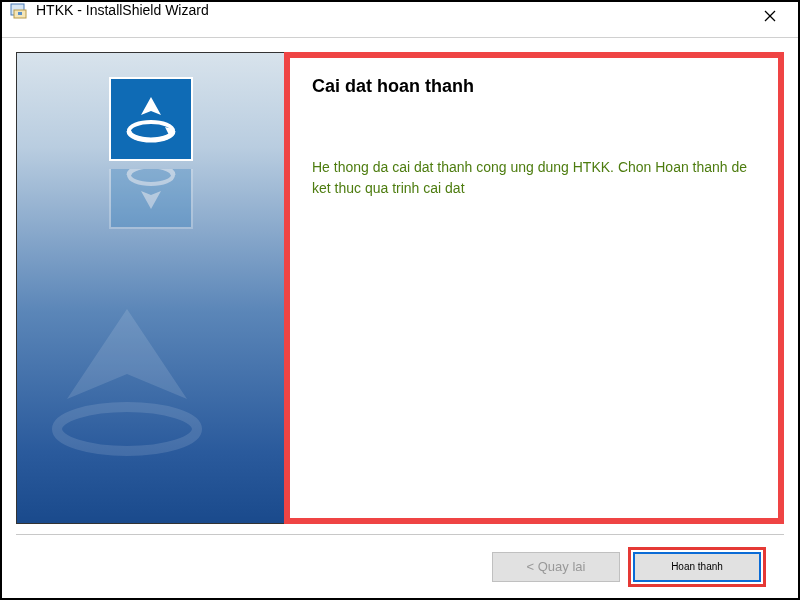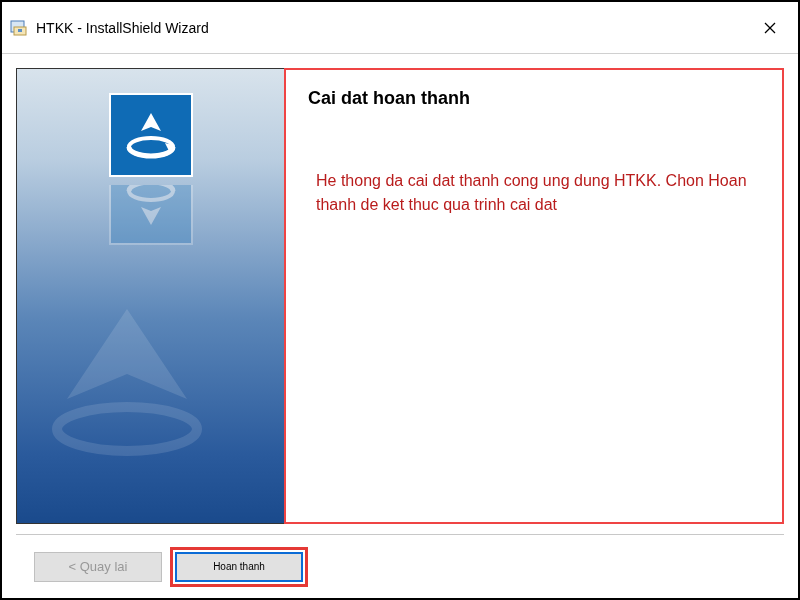--- a/index.html
+++ b/index.html
@@ -12,25 +12,25 @@
     }
     .window {
       width: 800px;
       height: 600px;
       border: 2px solid #000;
       background: #fff;
       display: flex;
       flex-direction: column;
     }
     .titlebar {
-      height: 52px;
+      height: 36px;
       background: #fff;
       border-bottom: 1px solid #d0d0d0;
       display: flex;
-      align-items: center;
+      align-items: flex-start;
       padding: 0 8px;
     }
     .titlebar-icon {
       width: 18px;
       height: 18px;
       margin-right: 8px;
     }
     .titlebar-text {
       font-size: 14px;
       color: #000;
@@ -93,40 +93,40 @@
     }
     .watermark-arrow {
       position: absolute;
       bottom: 60px;
       left: 30px;
       opacity: 0.12;
     }
     .right-panel {
       flex: 1;
       background: #fff;
-      border: 2px solid #ef4444;
+      border: 6px solid #ef4444;
       padding: 18px 22px;
     }
     .heading {
       font-size: 18px;
       font-weight: bold;
       color: #000;
       margin-bottom: 60px;
     }
     .body-text {
-      font-size: 16px;
-      color: #b91c1c;
+      font-size: 14px;
+      color: #4d7c0f;
       line-height: 1.5;
-      margin-left: 8px;
     }
     .footer {
       height: 64px;
       border-top: 1px solid #c8c8c8;
       display: flex;
       align-items: center;
+      justify-content: flex-end;
       padding: 0 18px;
       gap: 8px;
       margin: 10px 14px 0 14px;
     }
     .btn {
       width: 128px;
       height: 30px;
       background: #e1e1e1;
       border: 1px solid #c0c0c0;
       font-size: 13px;

